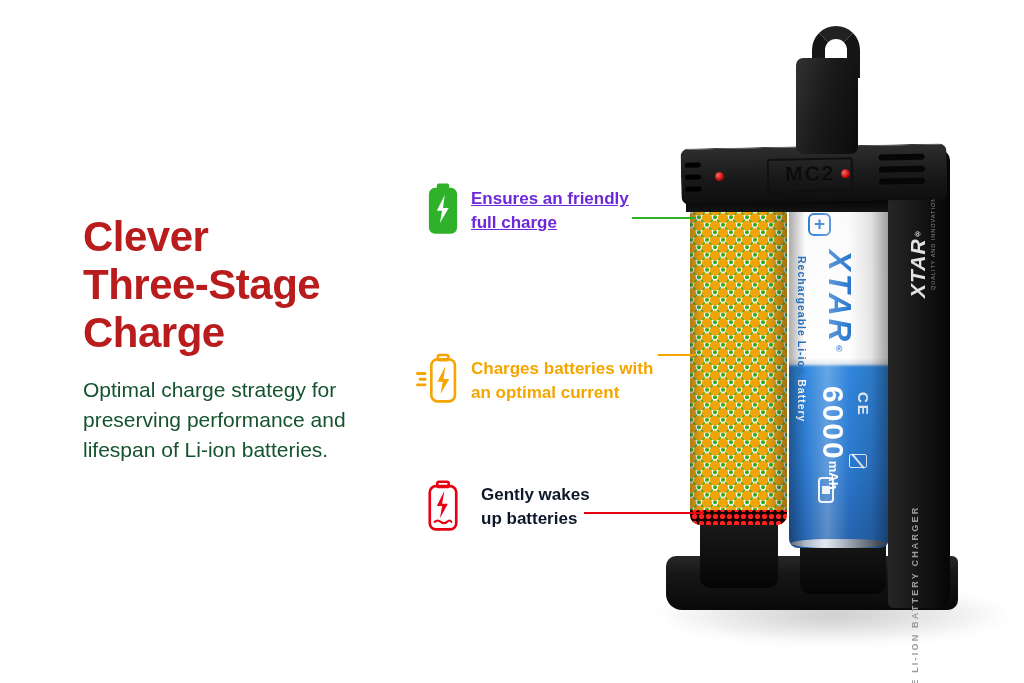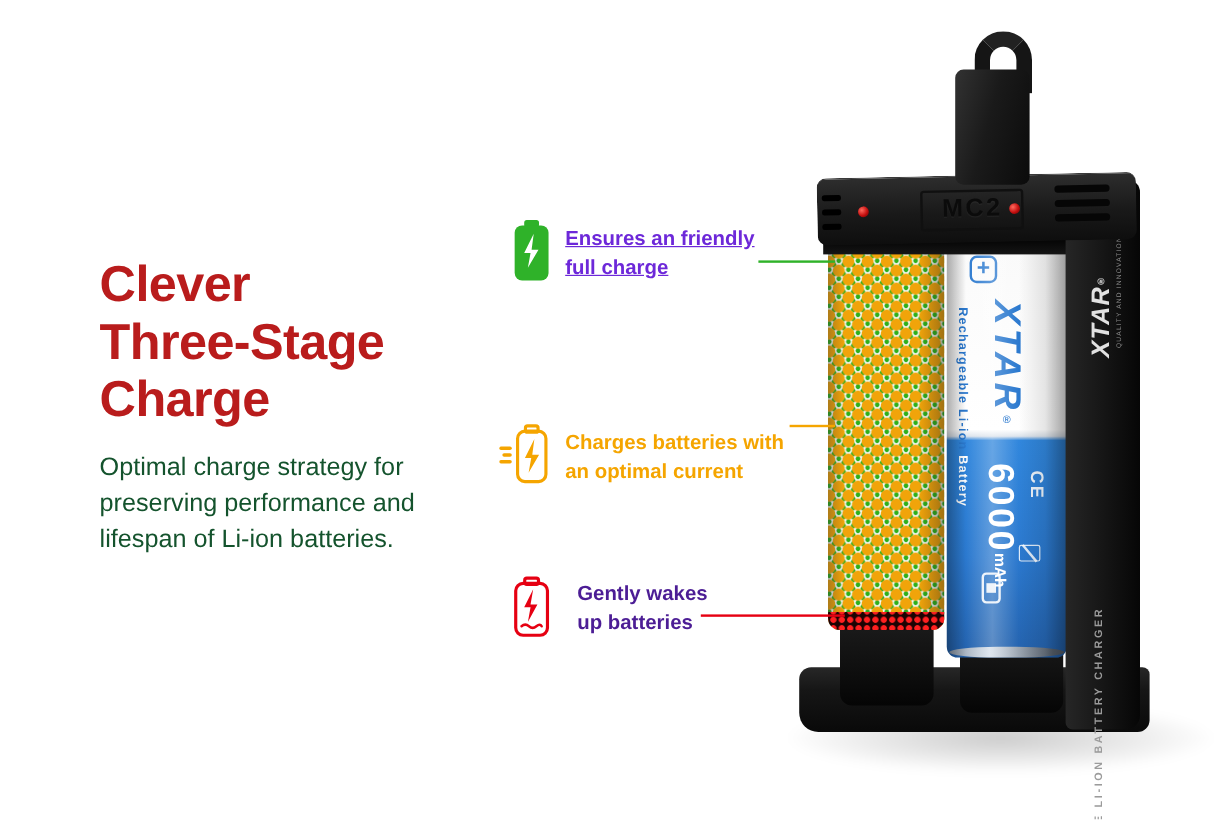--- a/index.html
+++ b/index.html
@@ -13,21 +13,21 @@
   .headline p { margin-top:18px; font-size:21px; line-height:30px; color:#14532d; width:300px; }
 
   
   .annotation { position:absolute; display:flex; gap:13px; align-items:flex-start; }
   .annotation .label { font-size:17px; line-height:24px; font-weight:bold; white-space:pre-line; padding-top:5px; }
   .a-green  { left:428px; top:182px; }
   .a-orange { left:416px; top:323px;margin-top:29px; }
   .a-red    { left:428px; top:478px; }
   .a-green  { color:#6d28d9;text-decoration:underline; }
   .a-orange { color:#F5A500; }
-  .a-red    { color:#4c1d95;gap:23px; }
+  .a-red    { color:#0f172a;gap:23px; }
   .leader { position:absolute; height:2px; z-index:7; }
   .leader.green  { left:632px; top:217px; width:64px;  background:#2FB229; }
   .leader.orange { left:658px; top:354px; width:38px;  background:#F5A500; }
   .leader.red    { left:584px; top:512px; width:120px; background:#E60012; }
 
   
   .ground-shadow { position:absolute; left:658px; top:586px; width:352px; height:58px; z-index:0;
     background:radial-gradient(ellipse at center, rgba(0,0,0,0.20) 0%, rgba(0,0,0,0.08) 45%, rgba(0,0,0,0) 72%);
     filter:blur(4px); }
 

